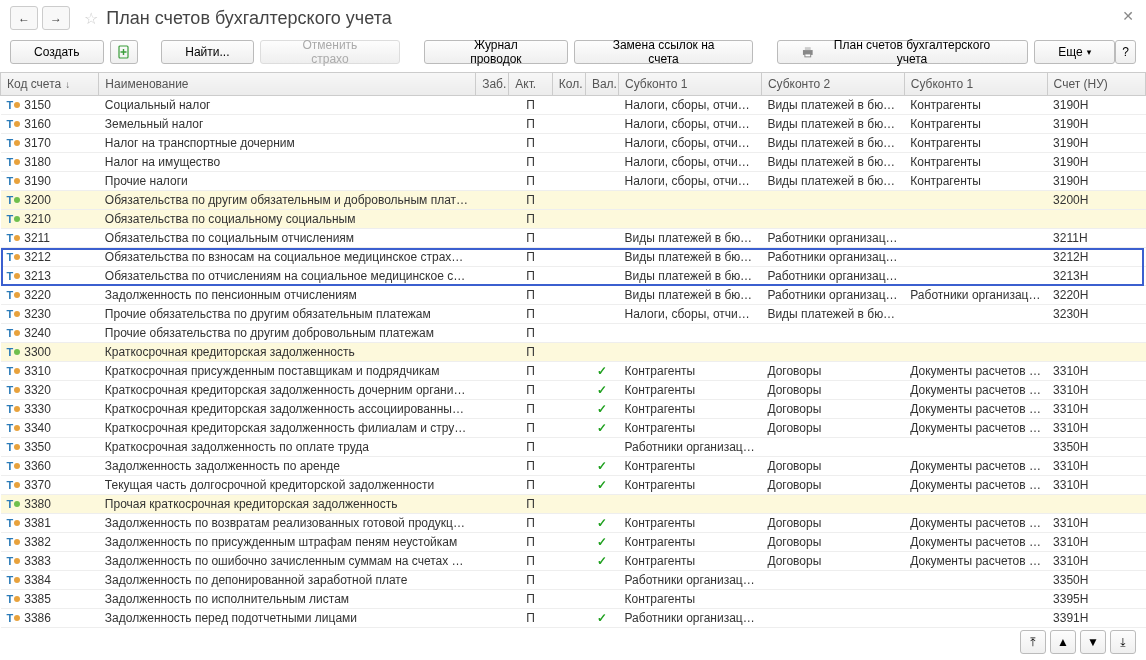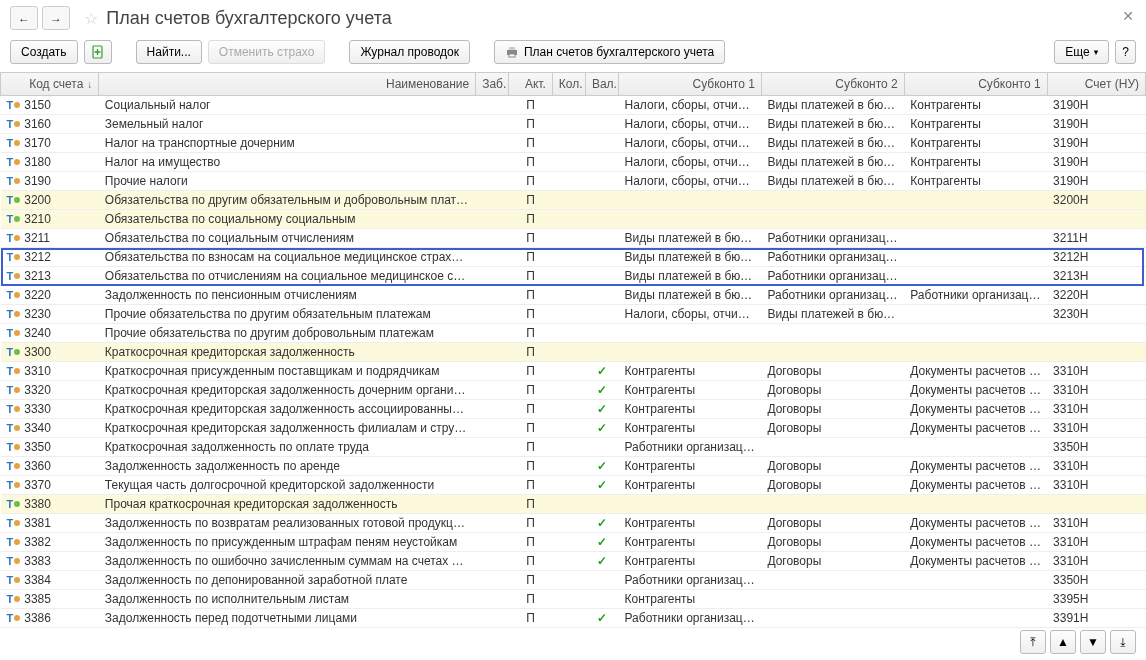--- a/index.html
+++ b/index.html
@@ -7,32 +7,32 @@
 
 
 .header { display: flex; align-items: center; padding: 6px 10px 10px 10px; }
 .nav-btn { width: 28px; height: 24px; border: 1px solid #ccc; background: #f8f8f8; border-radius: 3px; margin-right: 4px; display: flex; align-items: center; justify-content: center; cursor: pointer; }
 .star { font-size: 16px; color: #ccc; margin: 0 8px 0 10px; }
 .title { font-size: 18px; color: #444; font-weight: normal; }
 .close-x { position: absolute; right: 12px; top: 8px; font-size: 14px; color: #888; cursor: pointer; }
 
 
 .toolbar { display: flex; align-items: center; padding: 0 10px 8px 10px; gap: 6px; }
-.btn { height: 24px; padding: 0 10px; border: 1px solid #bbb; background: linear-gradient(#fdfdfd,#efefef); border-radius: 3px; font-size: 12px; cursor: pointer; display: flex; align-items: center; }
+.btn { height: 24px; padding: 0 23px; border: 1px solid #bbb; background: linear-gradient(#fdfdfd,#efefef); border-radius: 3px; font-size: 12px; cursor: pointer; display: flex; align-items: center; }
 .btn.icon-only { padding: 0 6px; }
 .btn.disabled { color: #aaa; border-color: #ddd; cursor: default; }
 .btn.green-icon svg { color: #3a9d3a; }
 .btn .dd { margin-left: 4px; font-size: 9px; }
 .tb-sep { width: 12px; }
-.tb-right { margin-left: auto; display: flex; gap: 6px; }
+.tb-right { margin-left: auto; display: flex; }
 
 
 .table-wrap { border-top: 1px solid #ccc; position: relative; height: 558px; overflow: hidden; }
 table { border-collapse: collapse; width: 100%; table-layout: fixed; }
-th { background: linear-gradient(#f7f7f7,#ececec); border: 1px solid #ccc; border-top: none; padding: 3px 6px; text-align: right; font-weight: normal; font-size: 12px; color: #555; height: 22px; position: relative; }
+th { background: linear-gradient(#f7f7f7,#ececec); border: 1px solid #ccc; border-top: none; padding: 3px 6px; text-align: left; font-weight: normal; font-size: 12px; color: #555; height: 22px; position: relative; }
 th .sort { font-size: 10px; margin-left: 4px; color: #666; }
 td { border-bottom: 1px solid #eee; padding: 2px 6px; height: 19px; font-size: 12px; white-space: nowrap; overflow: hidden; text-overflow: ellipsis; }
 tr.yellow td { background: #fdf9dc; }
 .sel-box { position: absolute; border: 2px solid #3b5fcf; pointer-events: none; z-index: 5; }
 .ticon { display: inline-flex; align-items: center; margin-right: 4px; }
 .ticon .t { color: #2b7bb9; font-weight: bold; font-size: 11px; }
 .ticon .dot { width: 6px; height: 6px; border-radius: 50%; margin-left: 1px; display: inline-block; }
 .ticon .dot.orange { background: #e8a23d; }
 .ticon .dot.green { background: #6fbf4d; }
 .check { color: #1fa01f; font-weight: bold; text-align: center; }
@@ -75,20 +75,21 @@
     <svg width="14" height="14" viewBox="0 0 14 14">
         <rect x="2" y="1" width="9" height="12" rx="1" fill="none" stroke="#3a9d3a" stroke-width="1.2"></rect>
         <path d="M6.5 4v6M3.5 7h6" stroke="#3a9d3a" stroke-width="1.4"></path>
       </svg>
   </button>
   <div class="tb-sep"></div>
   <button class="btn">Найти...</button>
   <button class="btn disabled">Отменить страхо</button>
   <div class="tb-sep"></div>
   <button class="btn">Журнал проводок</button>
+  <button class="btn">Замена ссылок на счета</button>
   <div class="tb-sep"></div>
   <button class="btn">
     <svg width="14" height="12" viewBox="0 0 14 12" style="margin-right:5px">
         <rect x="2" y="4" width="10" height="5" fill="#888"></rect>
         <rect x="4" y="1" width="6" height="3" fill="#ccc"></rect>
         <rect x="4" y="8" width="6" height="3" fill="#fff" stroke="#888"></rect>
       </svg>
     <span>План счетов бухгалтерского учета</span>
   </button>
   <div class="tb-right">

